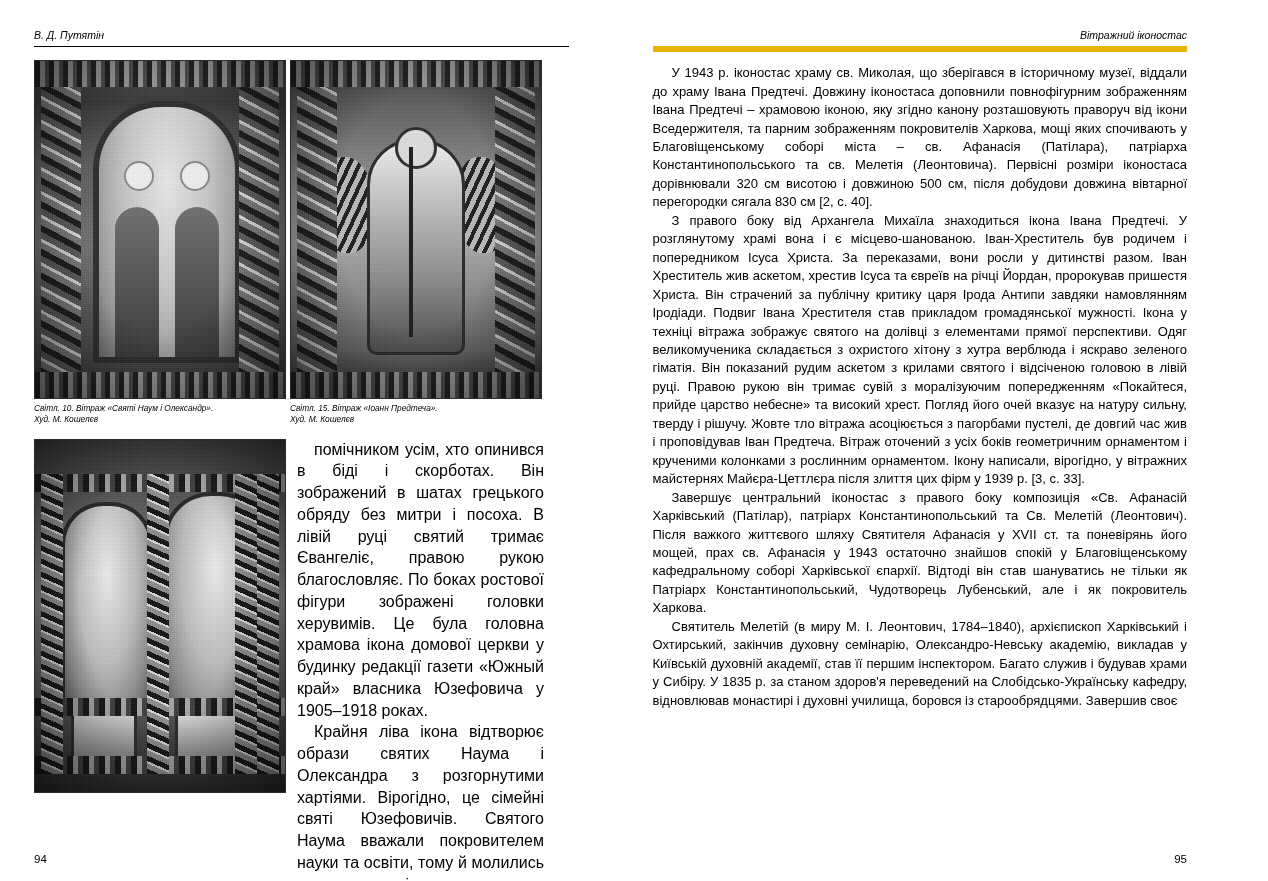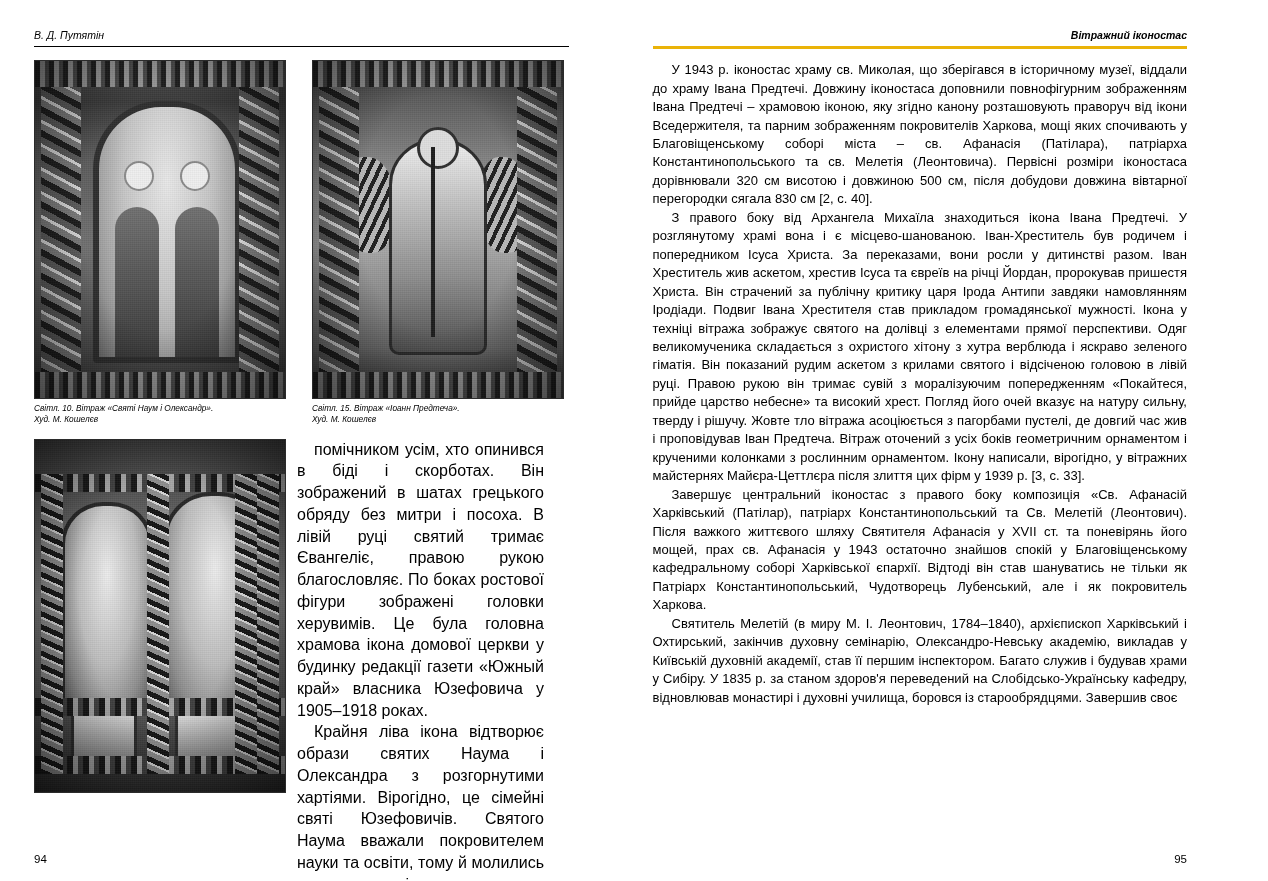--- a/index.html
+++ b/index.html
@@ -41,29 +41,28 @@
     line-height: 1.35;
   }
   .runhead-left {
     text-align: left;
     padding-bottom: 4px;
     border-bottom: 1px solid #000;
   }
   .runhead-right {
     text-align: right;
     padding-bottom: 4px;
-    border-bottom: 3px solid #eab308;
-    font-weight: bold;
+    border-bottom: 6px solid #eab308;
   }
   .runhead-right .l1, .runhead-right .l2 { display: block; }
 
   
   .fig-row {
     display: flex;
-    gap: 26px;
+    gap: 4px;
     margin-top: 13px;
   }
   .fig {
     position: relative;
   }
   .fig-img {
     position: relative;
     overflow: hidden;
     background: #6a6a6a;
     border: 1px solid #2b2b2b;

